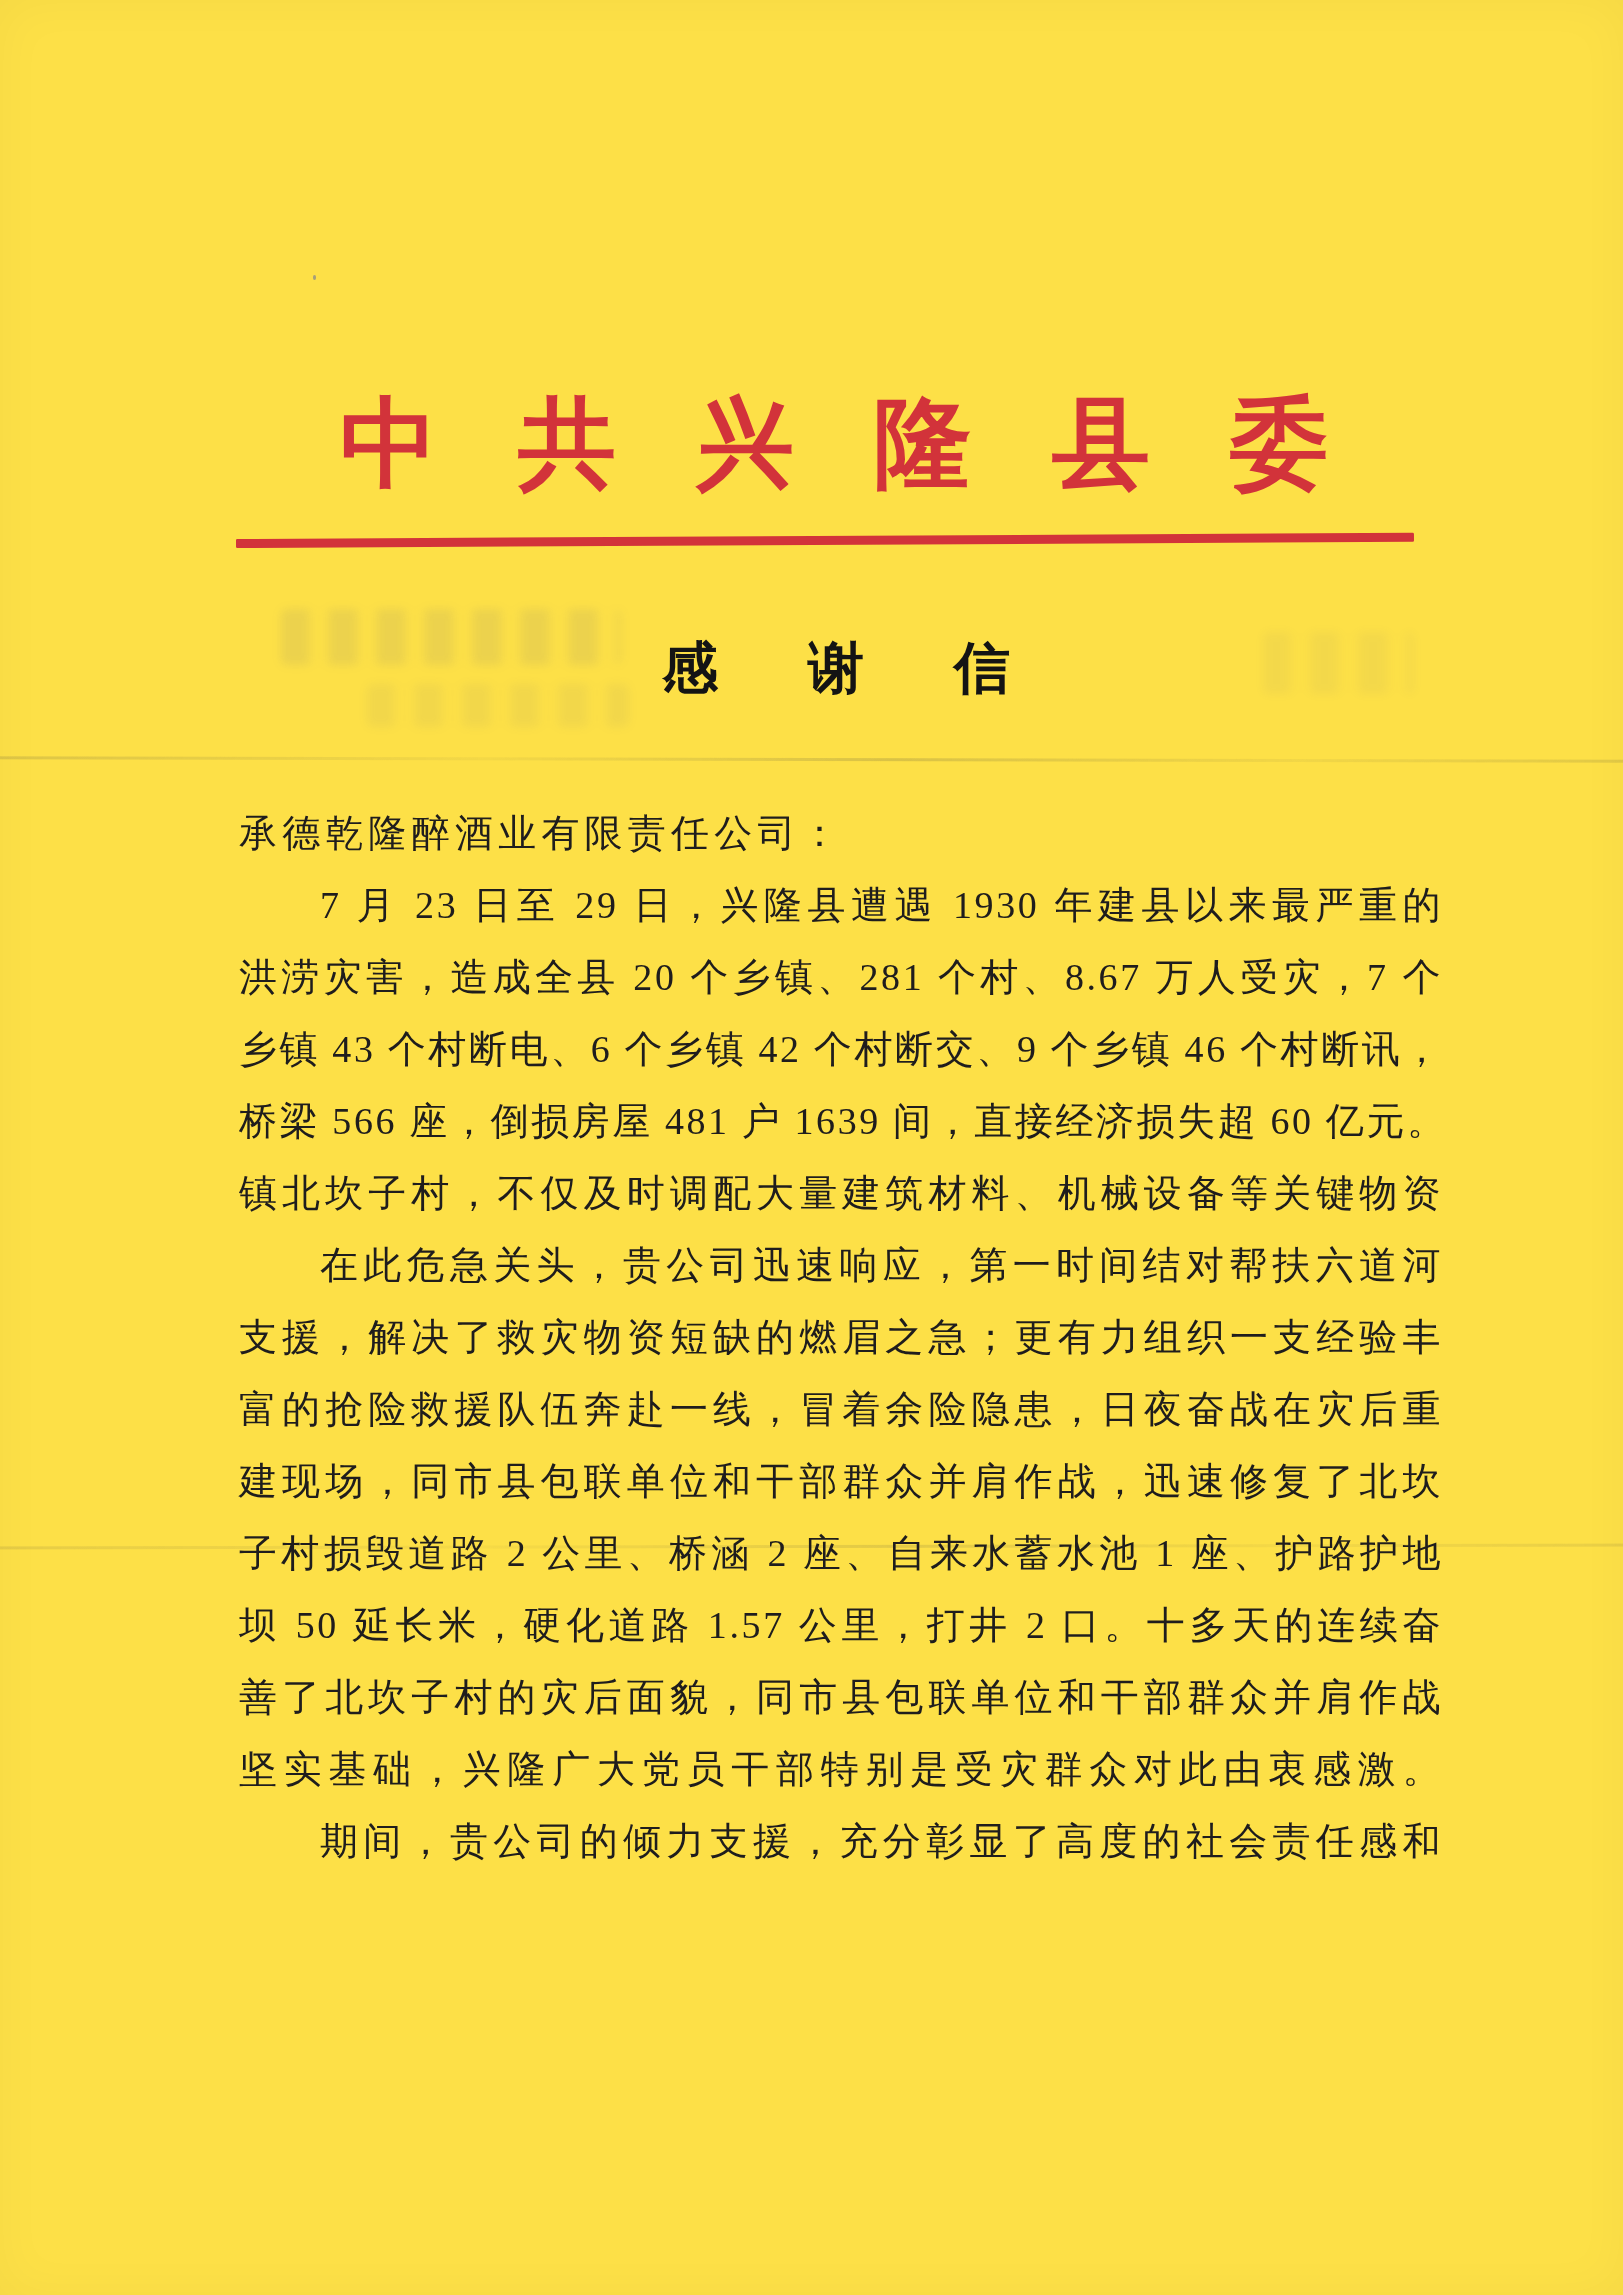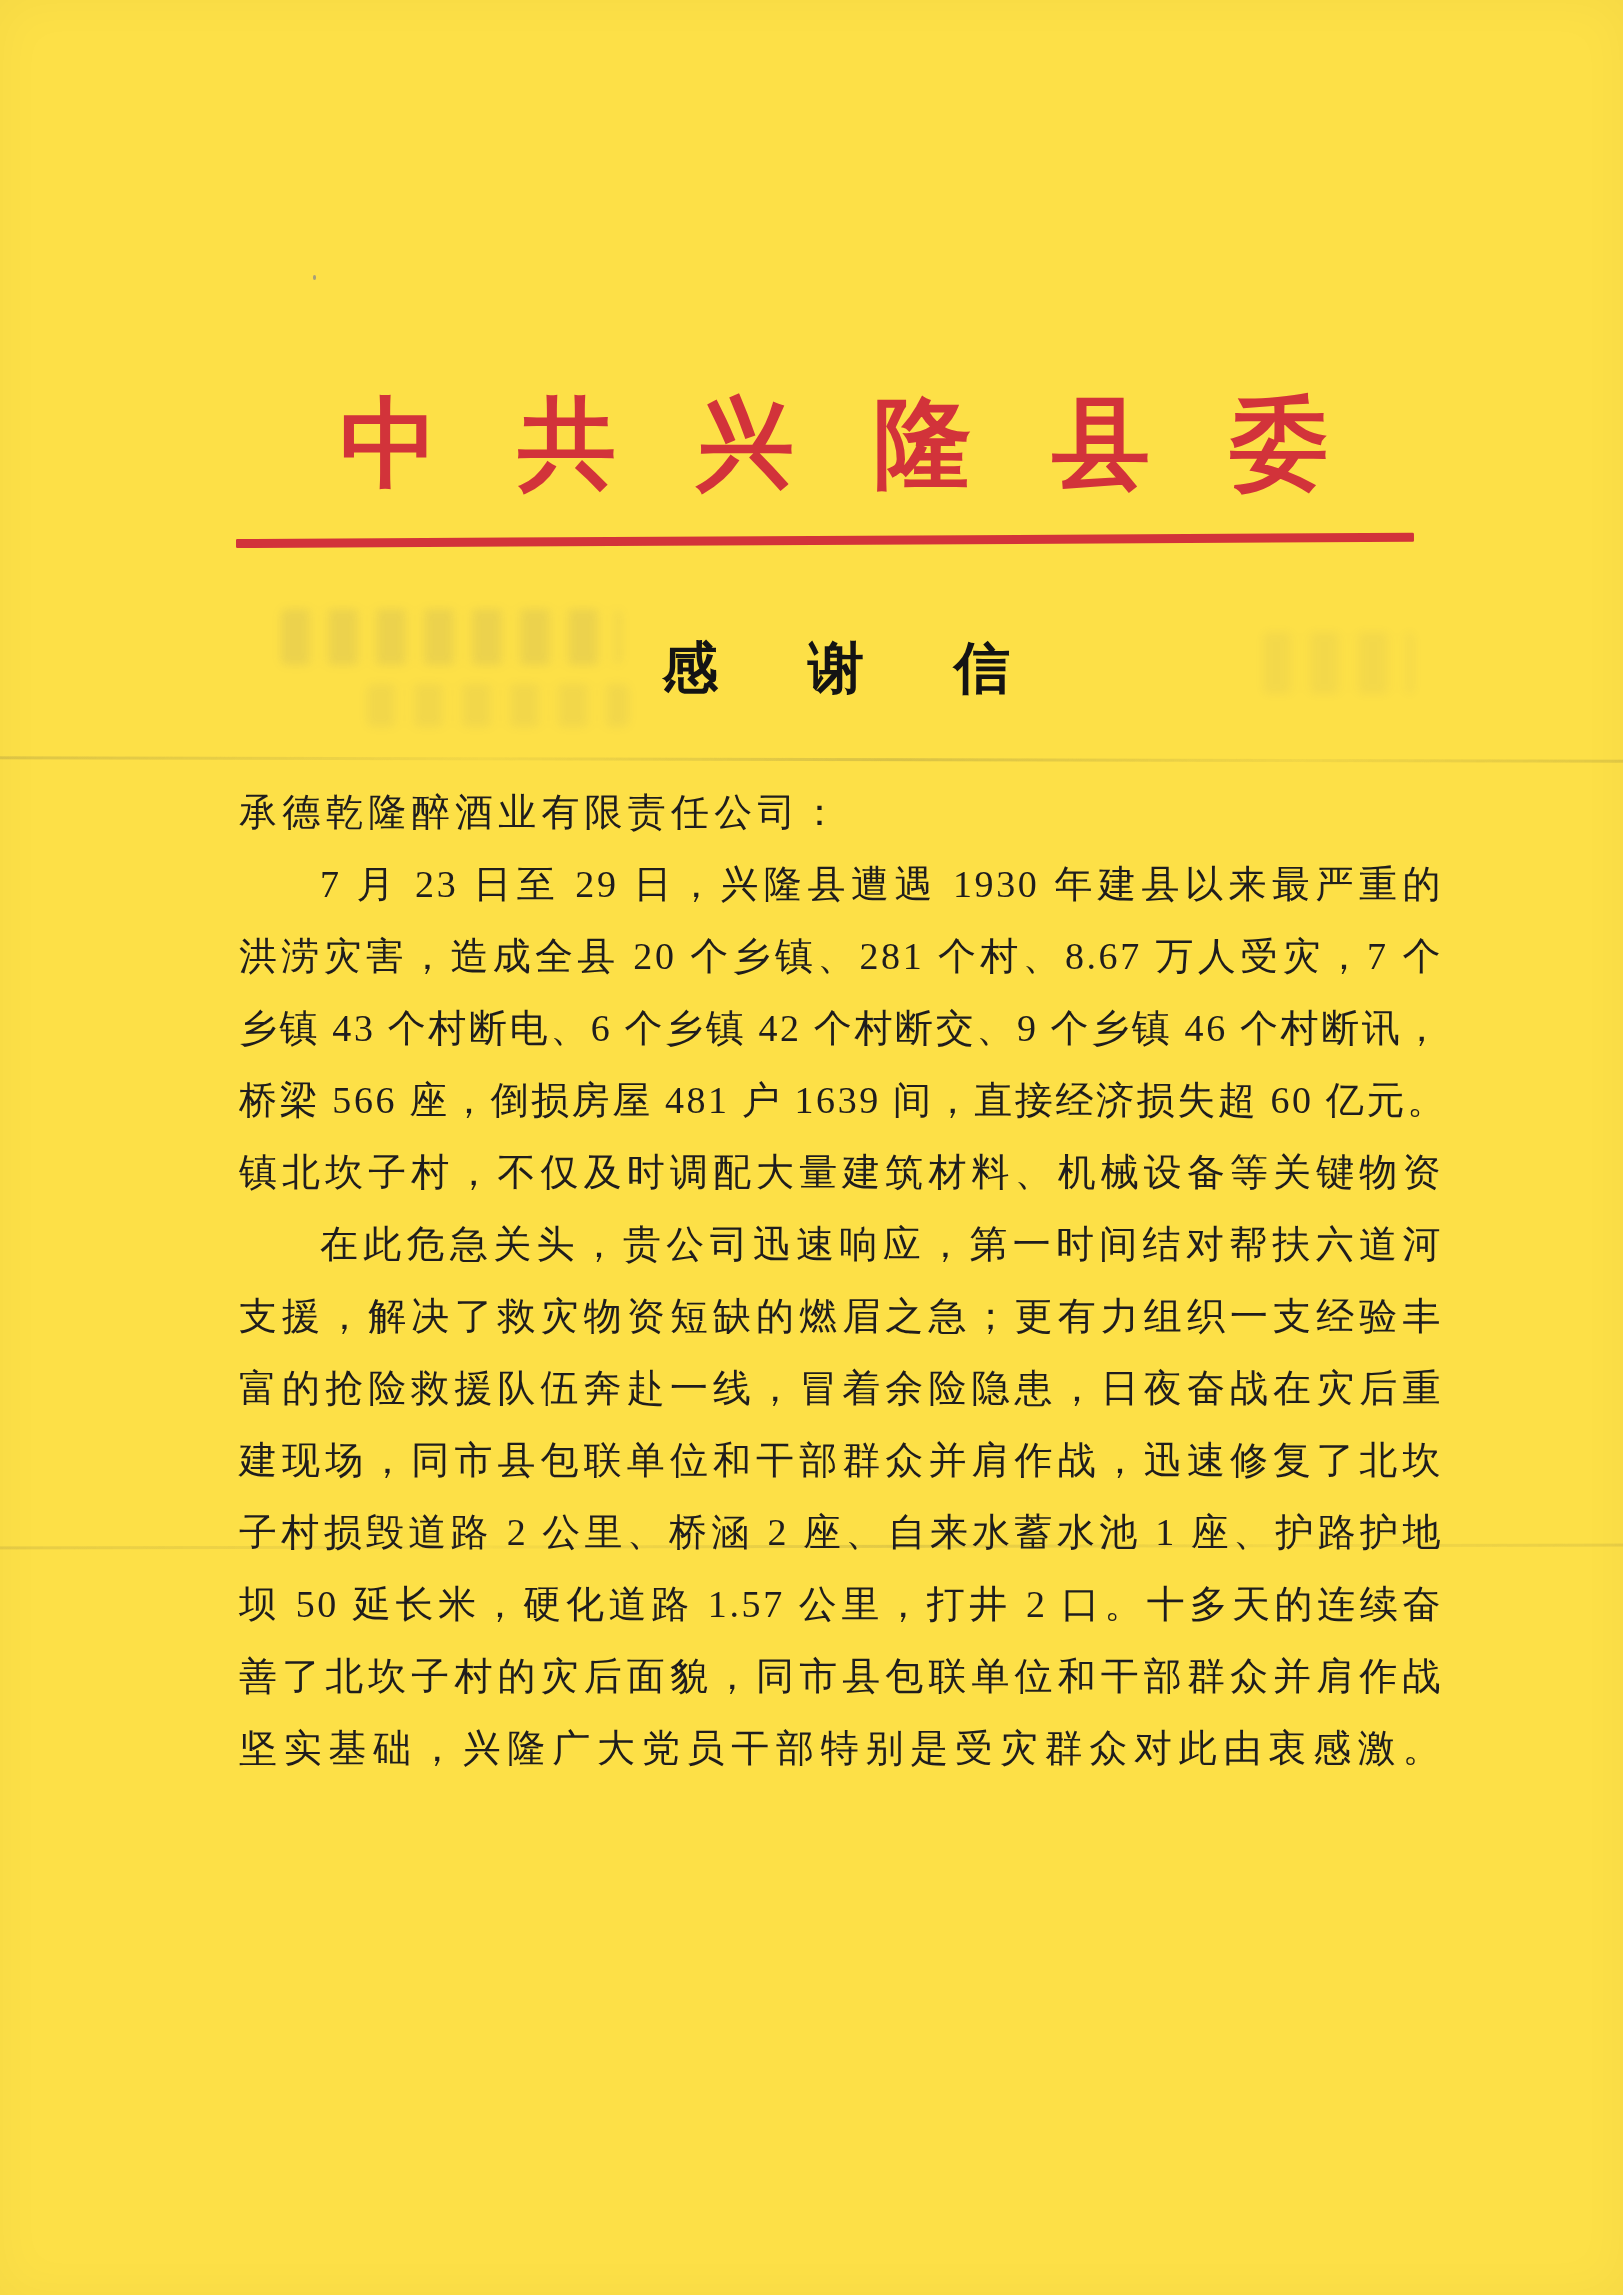--- a/index.html
+++ b/index.html
@@ -58,21 +58,21 @@
   }
   .ghost-1{left:281px;top:609px;width:340px;height:56px;opacity:.55;}
   .ghost-2{left:367px;top:684px;width:262px;height:43px;opacity:.35;}
   .ghost-3{left:1263px;top:632px;width:151px;height:62px;opacity:.3;}
   .speck{
     position:absolute;left:313px;top:275px;width:3.3px;height:4.6px;
     background:#8a8a8a;border-radius:50%;opacity:.75;
   }
   
   .body-text{
-    position:absolute;left:239px;top:776px;width:1204px;
+    position:absolute;left:239px;top:797px;width:1204px;
     color:#1f1d1d;
     font-size:38px;
   }
   .body-text .line{
     height:72px;line-height:72px;
     letter-spacing:2.6px;
     text-align:justify;
     text-align-last:justify;
     text-justify:inter-character;
     white-space:nowrap;
@@ -111,16 +111,17 @@
       <div class="line">桥梁 566 座，倒损房屋 481 户 1639 间，直接经济损失超 60 亿元。</div>
       <div class="line">镇北坎子村，不仅及时调配大量建筑材料、机械设备等关键物资</div>
       <div class="line indent">在此危急关头，贵公司迅速响应，第一时间结对帮扶六道河</div>
       <div class="line">支援，解决了救灾物资短缺的燃眉之急；更有力组织一支经验丰</div>
       <div class="line">富的抢险救援队伍奔赴一线，冒着余险隐患，日夜奋战在灾后重</div>
       <div class="line">建现场，同市县包联单位和干部群众并肩作战，迅速修复了北坎</div>
       <div class="line">子村损毁道路 2 公里、桥涵 2 座、自来水蓄水池 1 座、护路护地</div>
       <div class="line">坝 50 延长米，硬化道路 1.57 公里，打井 2 口。十多天的连续奋</div>
       <div class="line">善了北坎子村的灾后面貌，同市县包联单位和干部群众并肩作战</div>
       <div class="line">坚实基础，兴隆广大党员干部特别是受灾群众对此由衷感激。</div>
+      <div class="line indent">期间，贵公司的倾力支援，充分彰显了高度的社会责任感和</div>
     </div>
 
 </div>
 
 
 </body></html>

